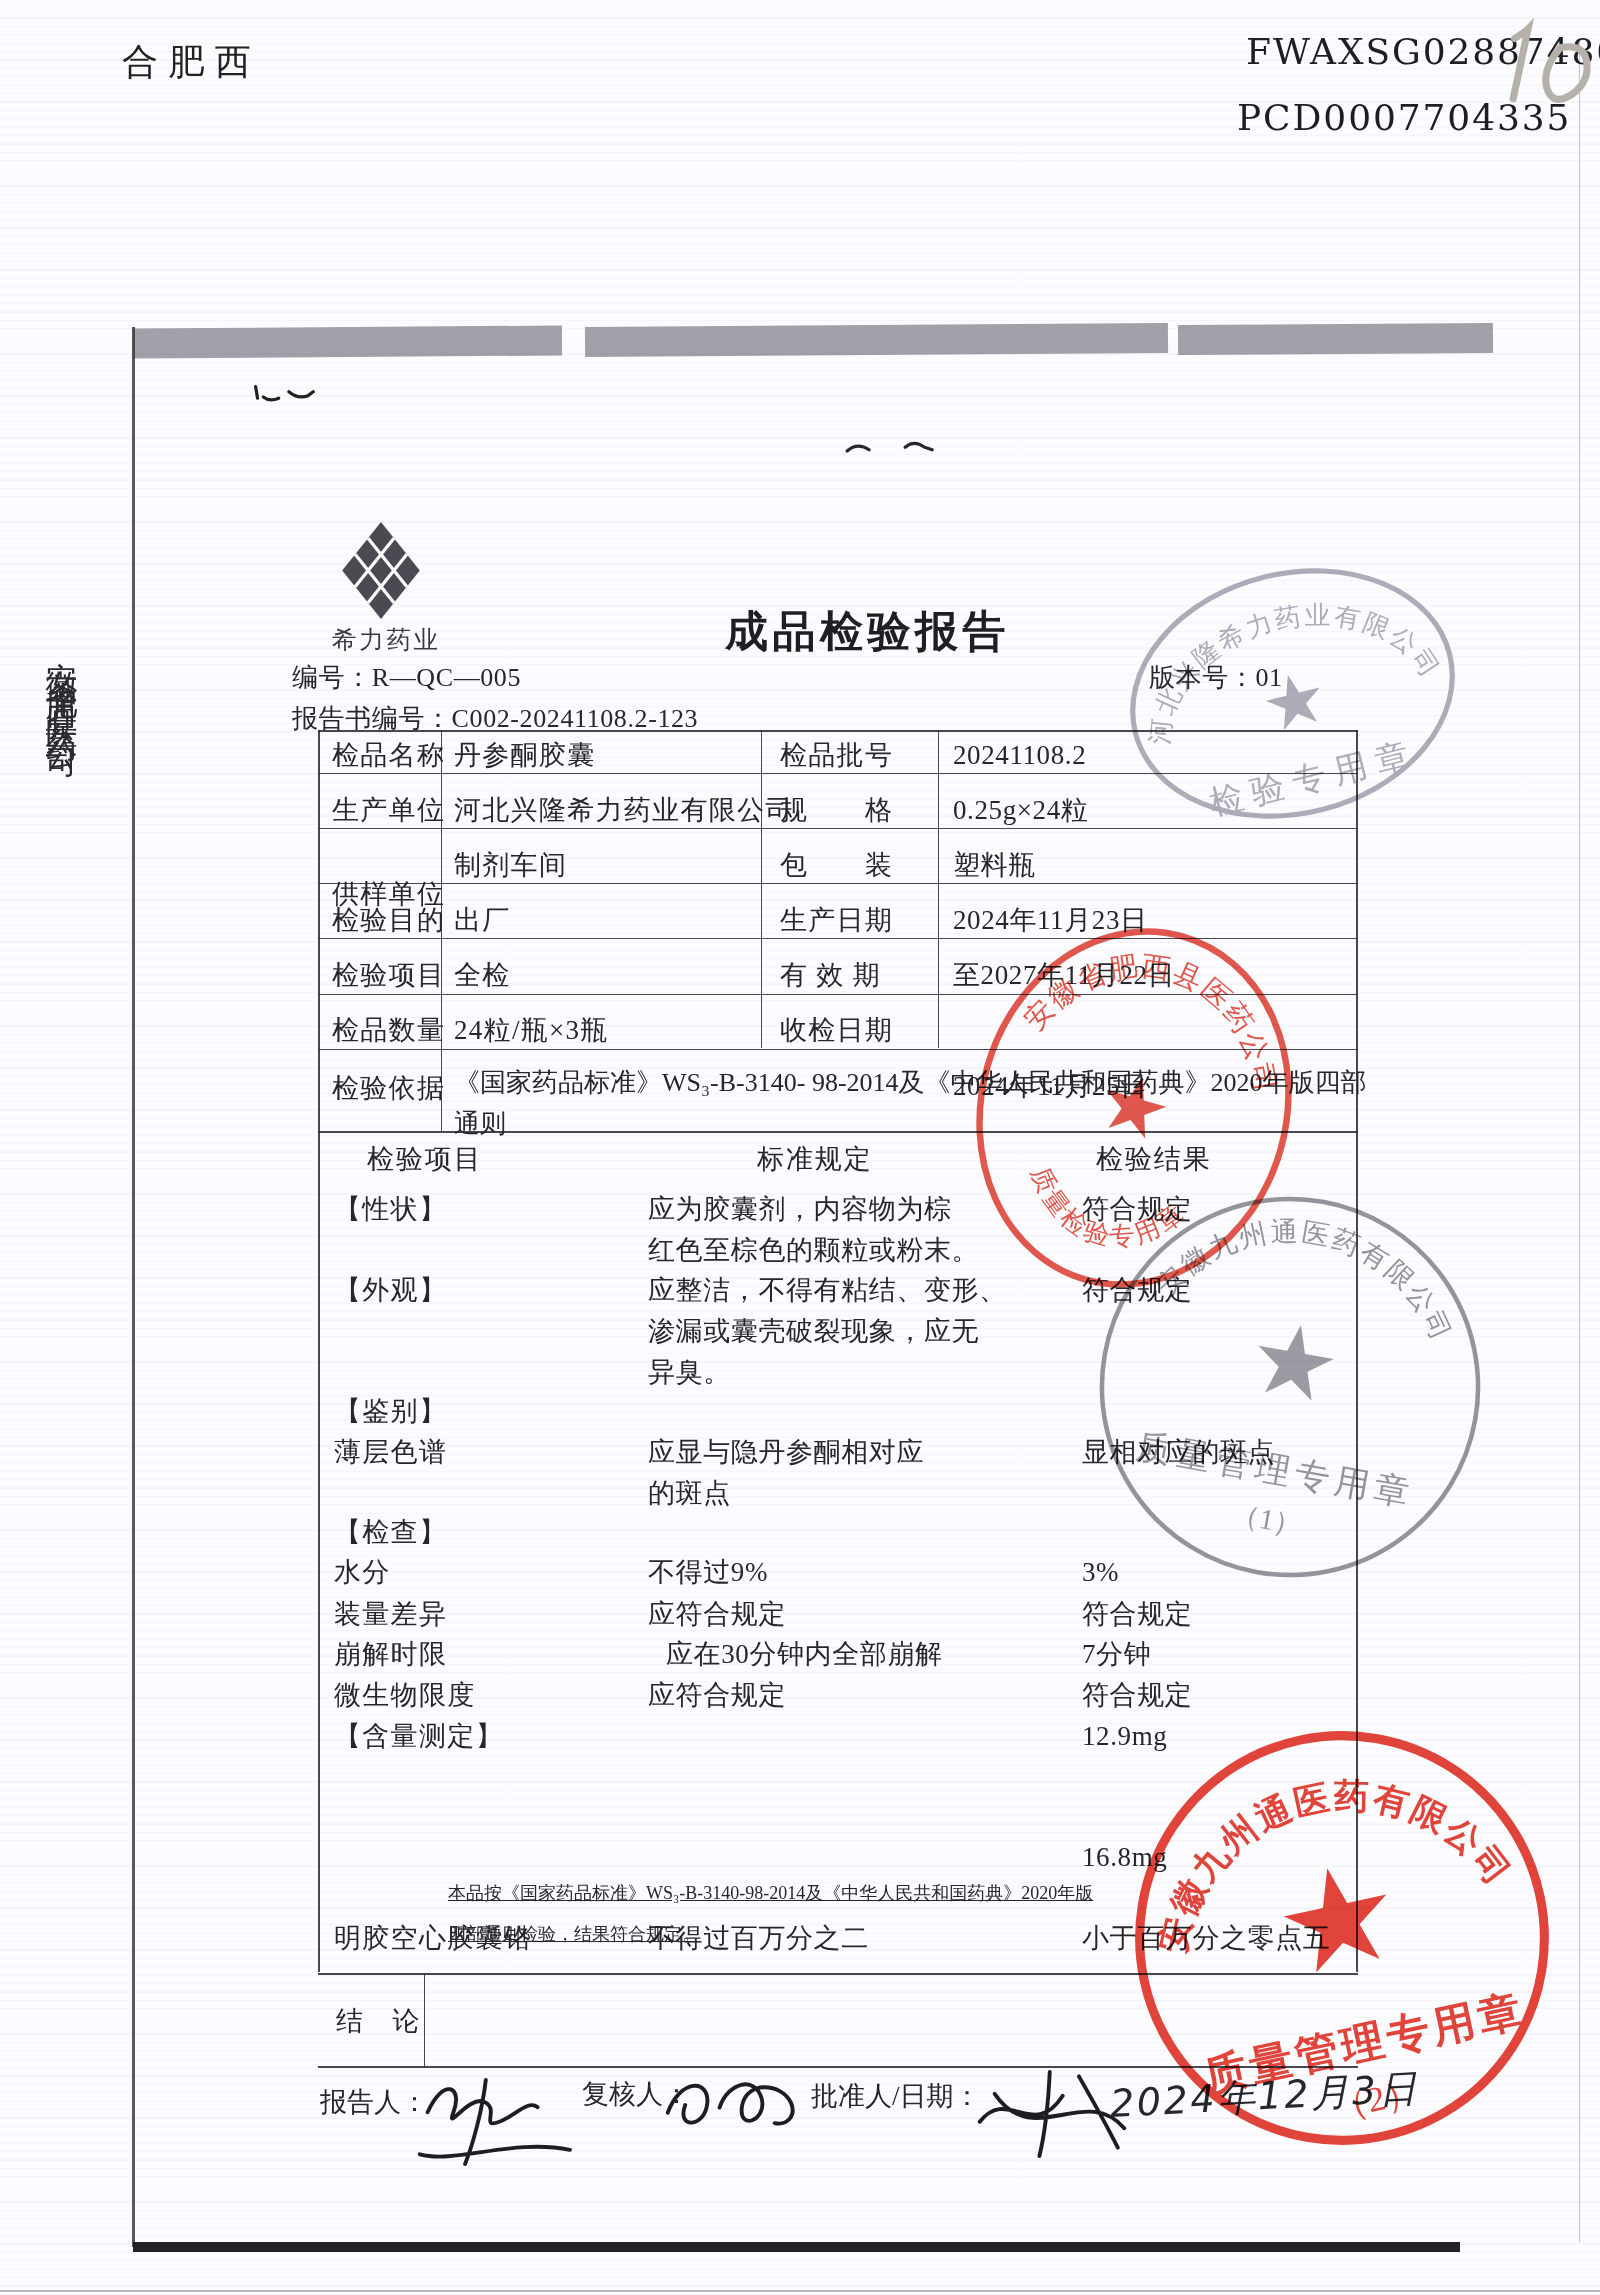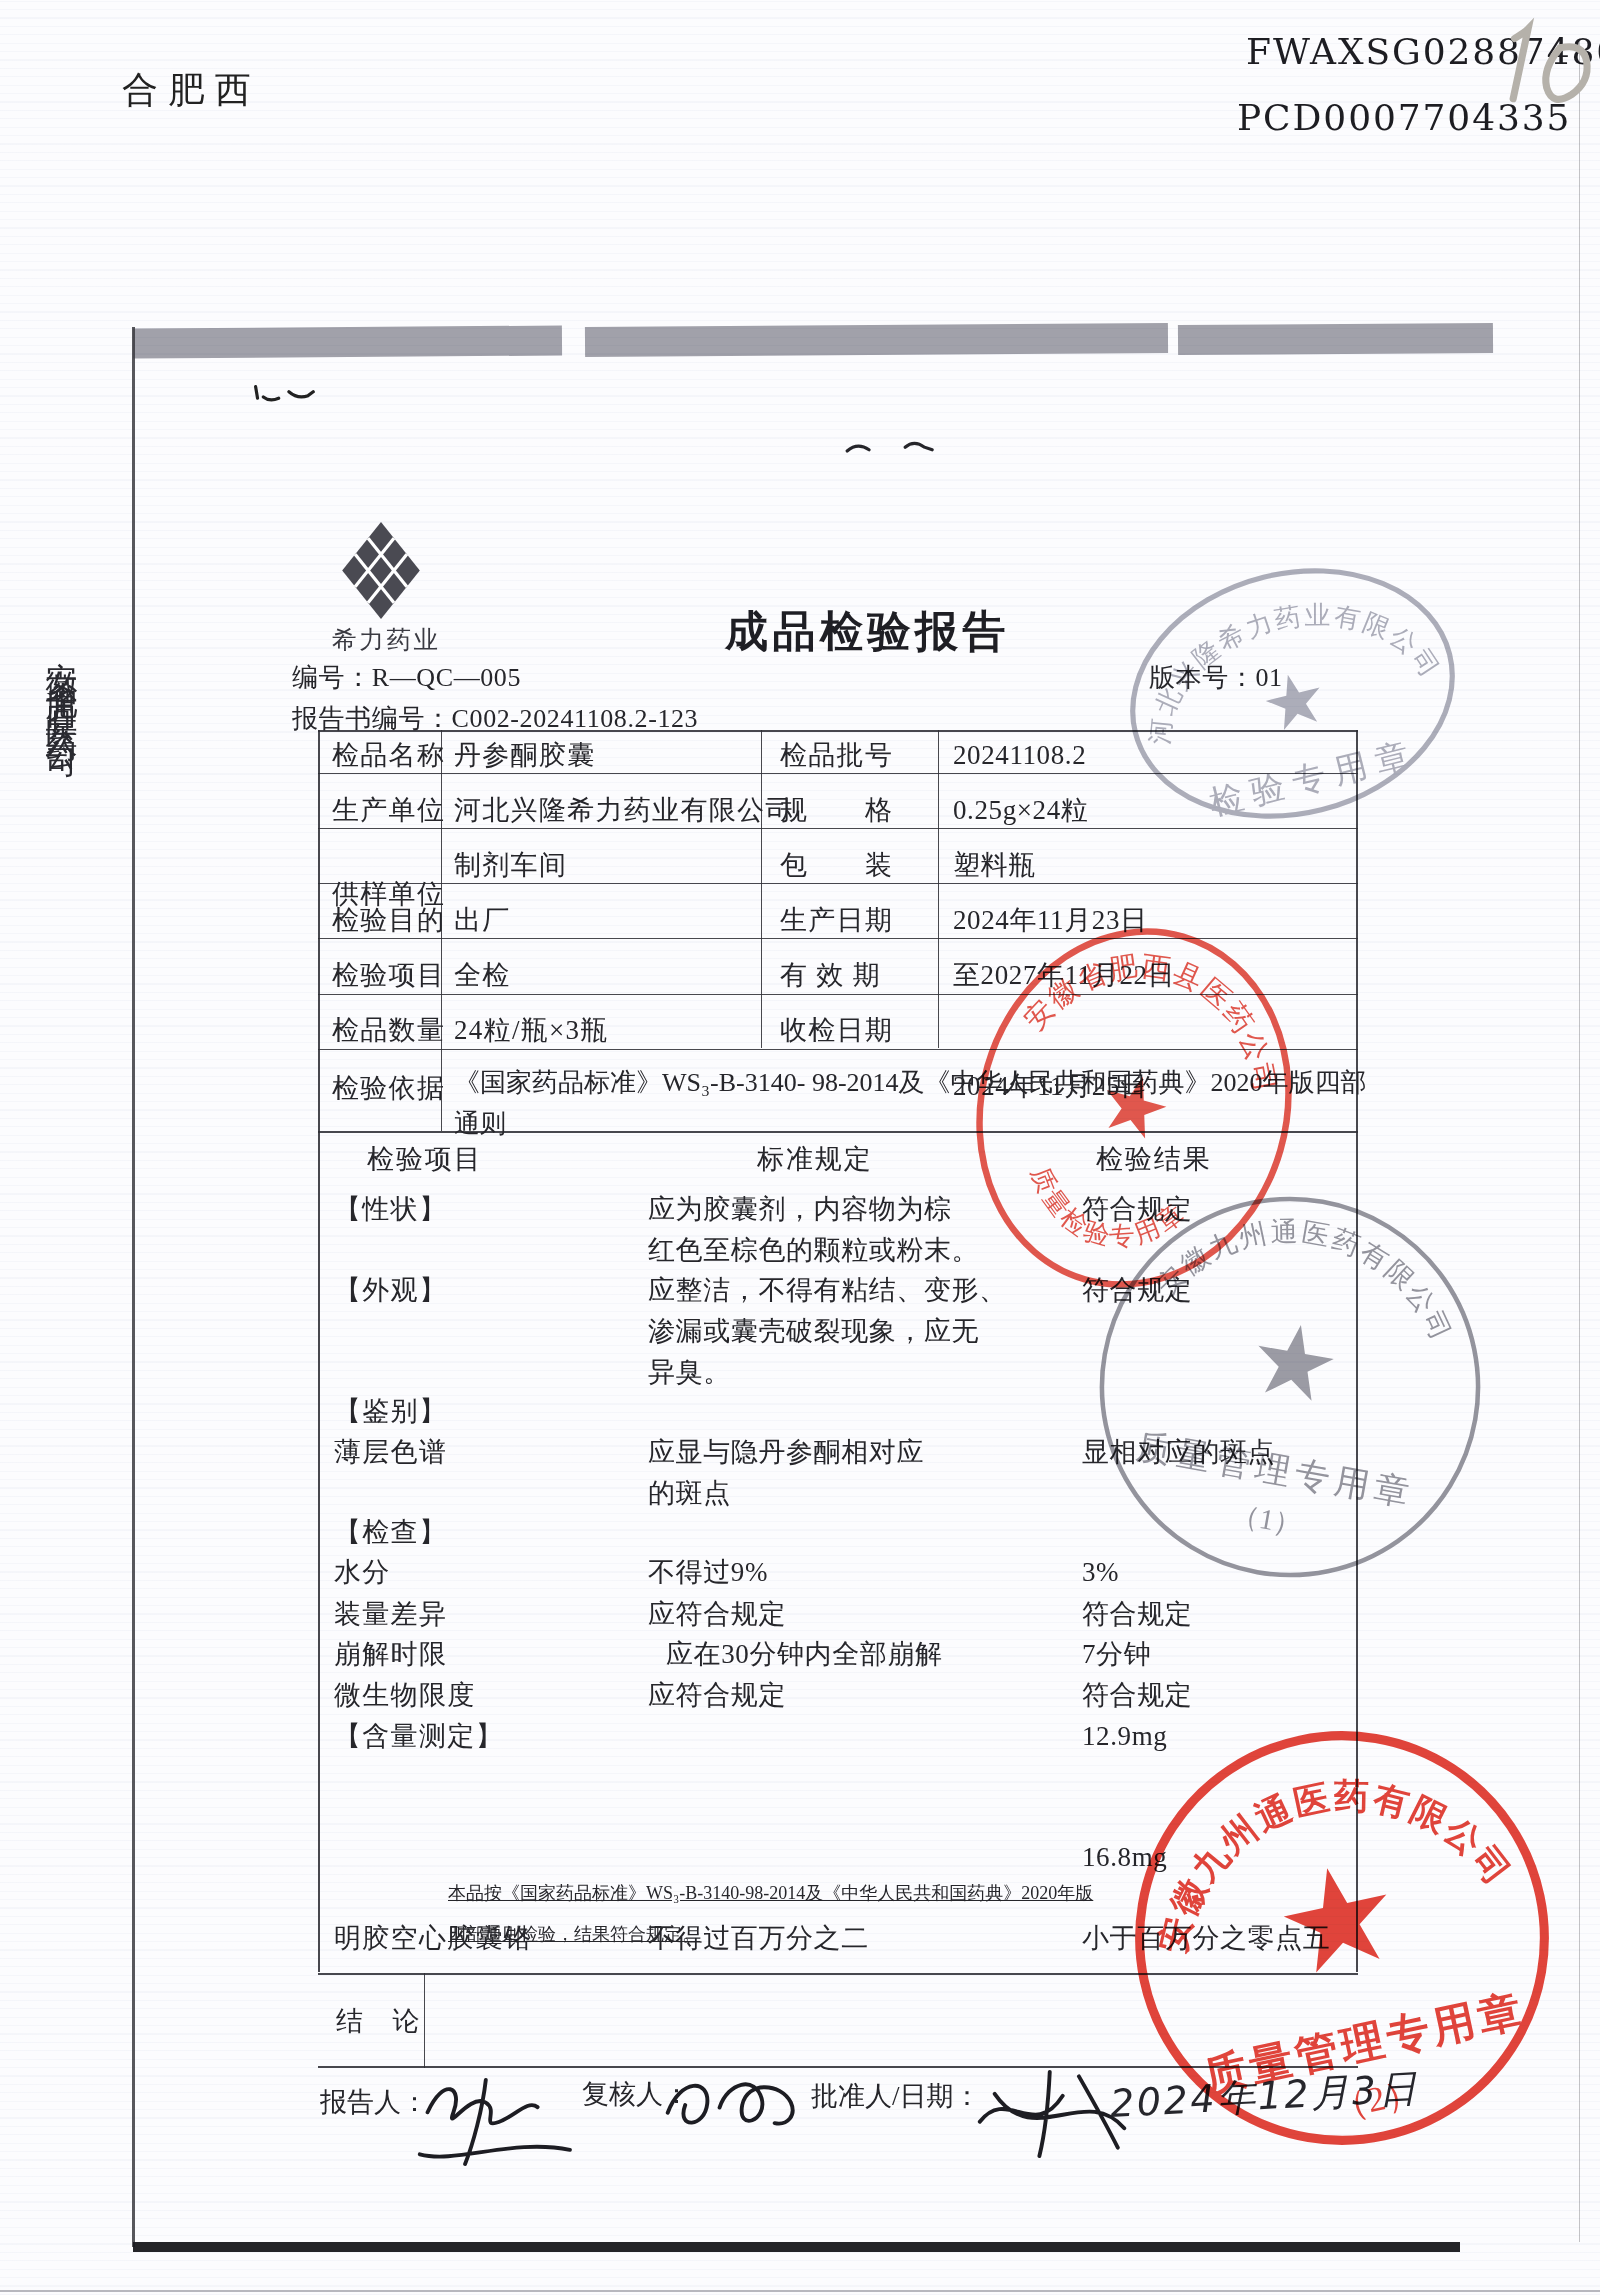--- a/index.html
+++ b/index.html
@@ -19,21 +19,21 @@
   .std{left:648px;letter-spacing:0.6px;}
   .res{left:1082px;letter-spacing:0.6px;}
   .lbl1{left:332px;letter-spacing:1.3px;}
   .val1{left:454px;letter-spacing:1.3px;}
   .lbl2{left:780px;letter-spacing:1.3px;}
   .val2{left:953px;letter-spacing:0.6px;}
   .hline{position:absolute;background:#2f2f36;height:1.9px;opacity:.88;}
   .vline{position:absolute;background:#2f2f36;width:1.9px;opacity:.88;}
   .stamp{position:absolute;mix-blend-mode:multiply;}
   .scanband{position:absolute;background:#a3a3ab;height:30px;transform:rotate(-0.4deg);mix-blend-mode:multiply;}
-  .corner-label{position:absolute;left:122px;top:38px;font-size:36px;letter-spacing:10.4px;color:#222;margin-top:28px;}
+  .corner-label{position:absolute;left:122px;top:38px;font-size:36px;letter-spacing:10.4px;color:#222;}
   .code{position:absolute;font-size:36px;letter-spacing:1.9px;color:#1d1d22;font-family:"DejaVu Serif","Liberation Serif",serif;}
   .side-text{
     position:absolute;left:40px;top:636px;writing-mode:vertical-rl;
     font-size:32px;letter-spacing:9.7px;color:#2a2a30;
   }
   .title{position:absolute;left:725px;top:603px;font-size:43px;font-weight:bold;letter-spacing:4.5px;color:#1e1e24;}
   .meta{position:absolute;font-size:26px;color:#26262b;letter-spacing:0.6px;}
   .logo-name{position:absolute;left:332px;top:623px;font-size:24.6px;letter-spacing:2.6px;color:#3a3a42;}
   .sig{position:absolute;}
   .hand-date{

